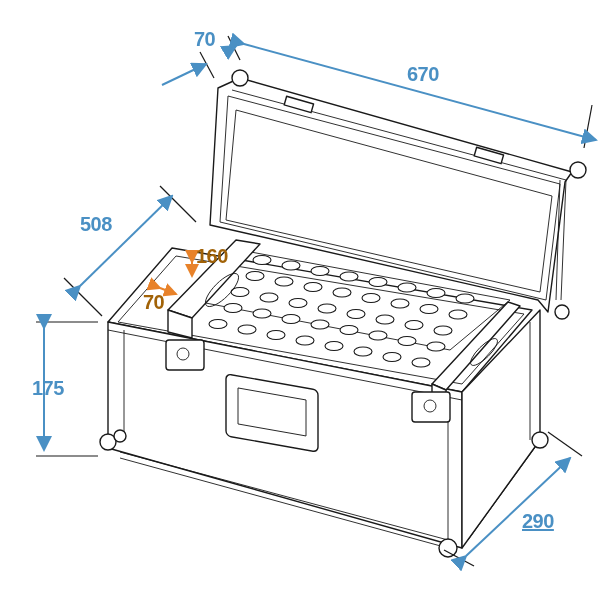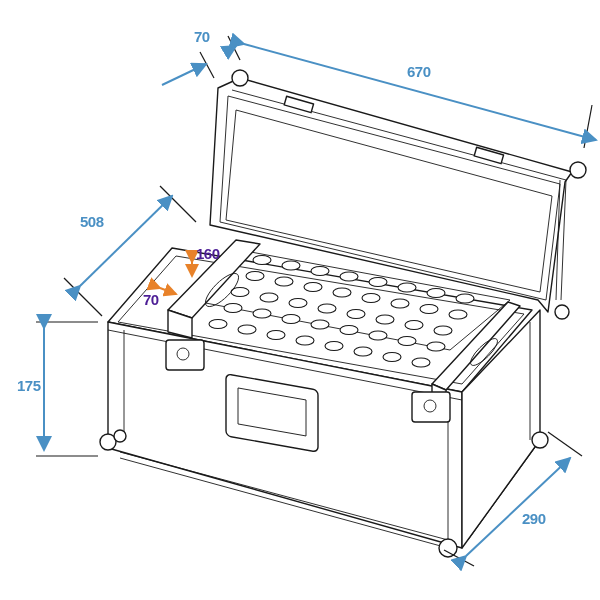--- a/index.html
+++ b/index.html
@@ -4,23 +4,23 @@
   <style>
     html, body { margin: 0; padding: 0; background: #ffffff; }
     body { width: 600px; height: 600px; position: relative; overflow: hidden; }
     svg { position: absolute; left: 0; top: 0; }
     .case { fill: #ffffff; stroke: #1a1a1a; stroke-width: 1.4; stroke-linejoin: round; }
     .thin { fill: none; stroke: #1a1a1a; stroke-width: 0.9; }
     .hole { fill: #ffffff; stroke: #1a1a1a; stroke-width: 1.1; }
     .dimline { stroke: #4a90c4; stroke-width: 2; fill: none; }
     .extline { stroke: #1a1a1a; stroke-width: 1.2; fill: none; }
     .dimline-orange { stroke: #e8822a; stroke-width: 2; fill: none; }
-    .label { position: absolute; font-family: "Liberation Sans", sans-serif; font-weight: bold; font-size: 15px; letter-spacing: -0.5px; }
+    .label { position: absolute; font-family: "Liberation Sans", sans-serif; font-weight: bold; font-size: 20px; letter-spacing: -0.5px; }
     .blue { color: #4a90c4; }
-    .orange { color: #4c1d95; }
+    .orange { color: #a16207; }
   </style>
 </head>
 <body>
 
 <svg width="600" height="600" viewBox="0 0 600 600">
   <defs>
     <marker id="arrB" markerWidth="8" markerHeight="8" refX="7" refY="4" orient="auto">
       <path d="M0,0 L8,4 L0,8 Z" fill="#4a90c4"></path>
     </marker>
     <marker id="arrO" markerWidth="7" markerHeight="7" refX="6" refY="3.5" orient="auto">
@@ -161,16 +161,16 @@
 
   <g>
     <line class="dimline-orange" x1="192" y1="262" x2="192" y2="276" marker-start="url(#arrO)" marker-end="url(#arrO)"></line>
     <line class="dimline-orange" x1="160" y1="288" x2="176" y2="294" marker-start="url(#arrO)" marker-end="url(#arrO)"></line>
   </g>
 </svg>
 
 <span class="label blue" style="left:194px; top:28px;">70</span>
 <span class="label blue" style="left:407px; top:63px;">670</span>
 <span class="label blue" style="left:80px; top:213px;">508</span>
-<span class="label blue" style="left:0px; top:377px;padding-left:17px;">175</span>
-<span class="label blue" style="left:522px; top:510px;">290</span>
+<span class="label blue" style="left:15px; top:377px;padding-left:17px;">175</span>
+<span class="label blue" style="left:522px; top:510px;text-decoration:underline;">290</span>
 <span class="label orange" style="left:196px; top:245px;">160</span>
 <span class="label orange" style="left:143px; top:291px;">70</span>
 
 </body></html>

